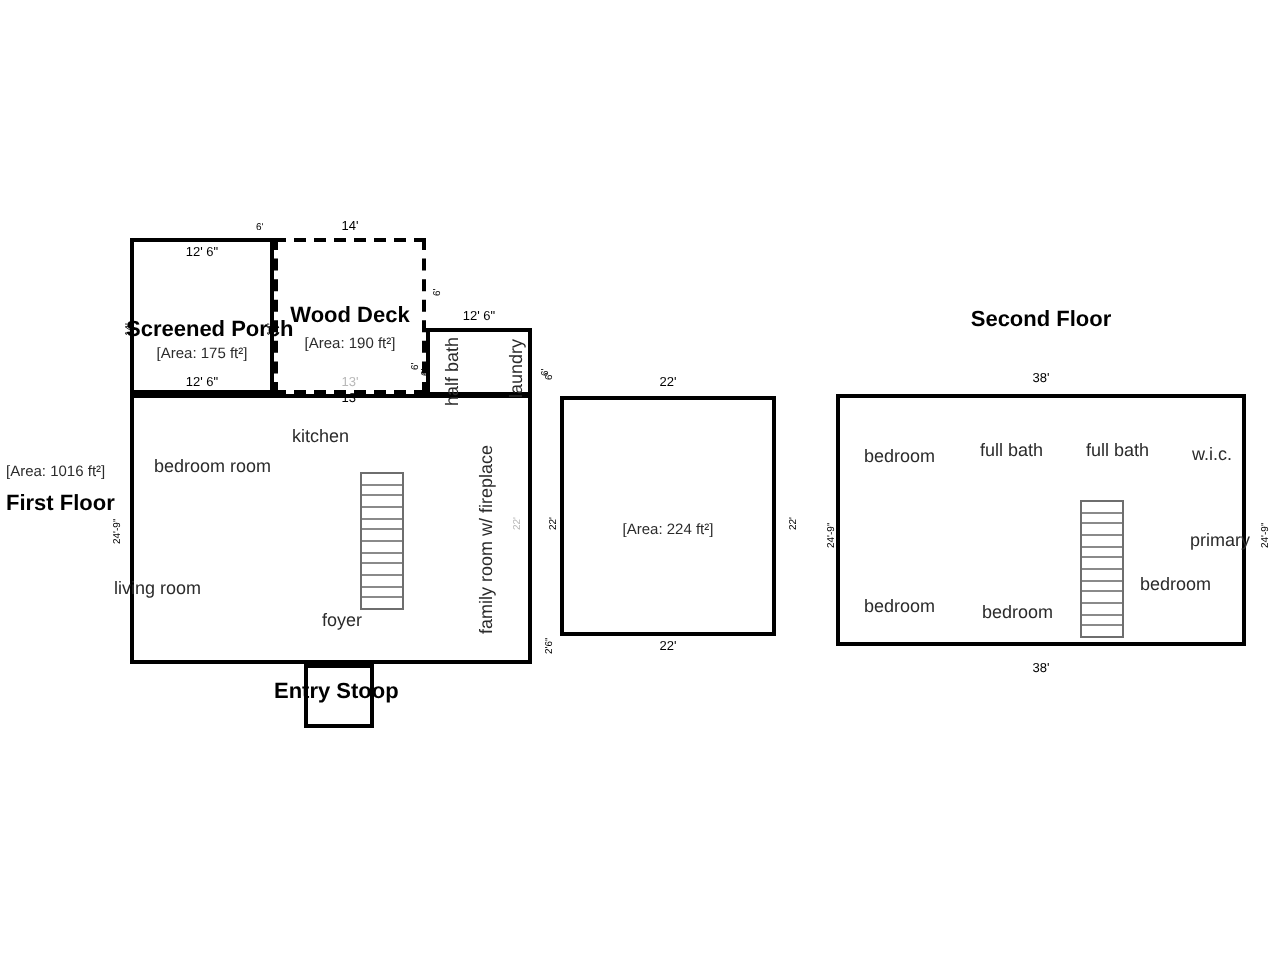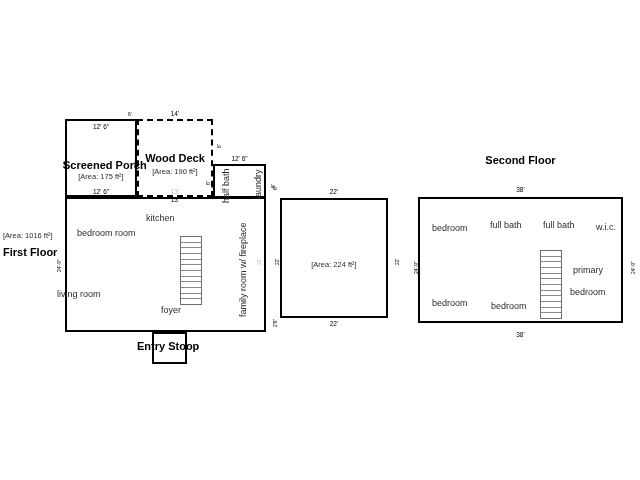--- a/index.html
+++ b/index.html
@@ -206,21 +206,21 @@
   <div class="label dim-tiny rot90" style="left:630px; top:274px;">24'-9"</div>
 
   <div class="label room-label" style="left:432px; top:223px;">bedroom</div>
 
   <div class="label room-label" style="left:490px; top:220px;">full bath</div>
 
   <div class="label room-label" style="left:543px; top:220px;">full bath</div>
 
   <div class="label room-label" style="left:596px; top:222px;">w.i.c.</div>
 
-  <div class="label room-label" style="left:573px; top:265px;">primary</div>
+  <div class="label room-label" style="left:595px; top:265px;">primary</div>
 
   <div class="label room-label" style="left:570px; top:287px;">bedroom</div>
 
   <div class="label room-label" style="left:432px; top:298px;">bedroom</div>
 
   <div class="label room-label" style="left:491px; top:301px;">bedroom</div>
 
   <div class="stairs" style="left:540px; top:250px; width:22px; height:69px;">
     <span></span>
     <span></span>

